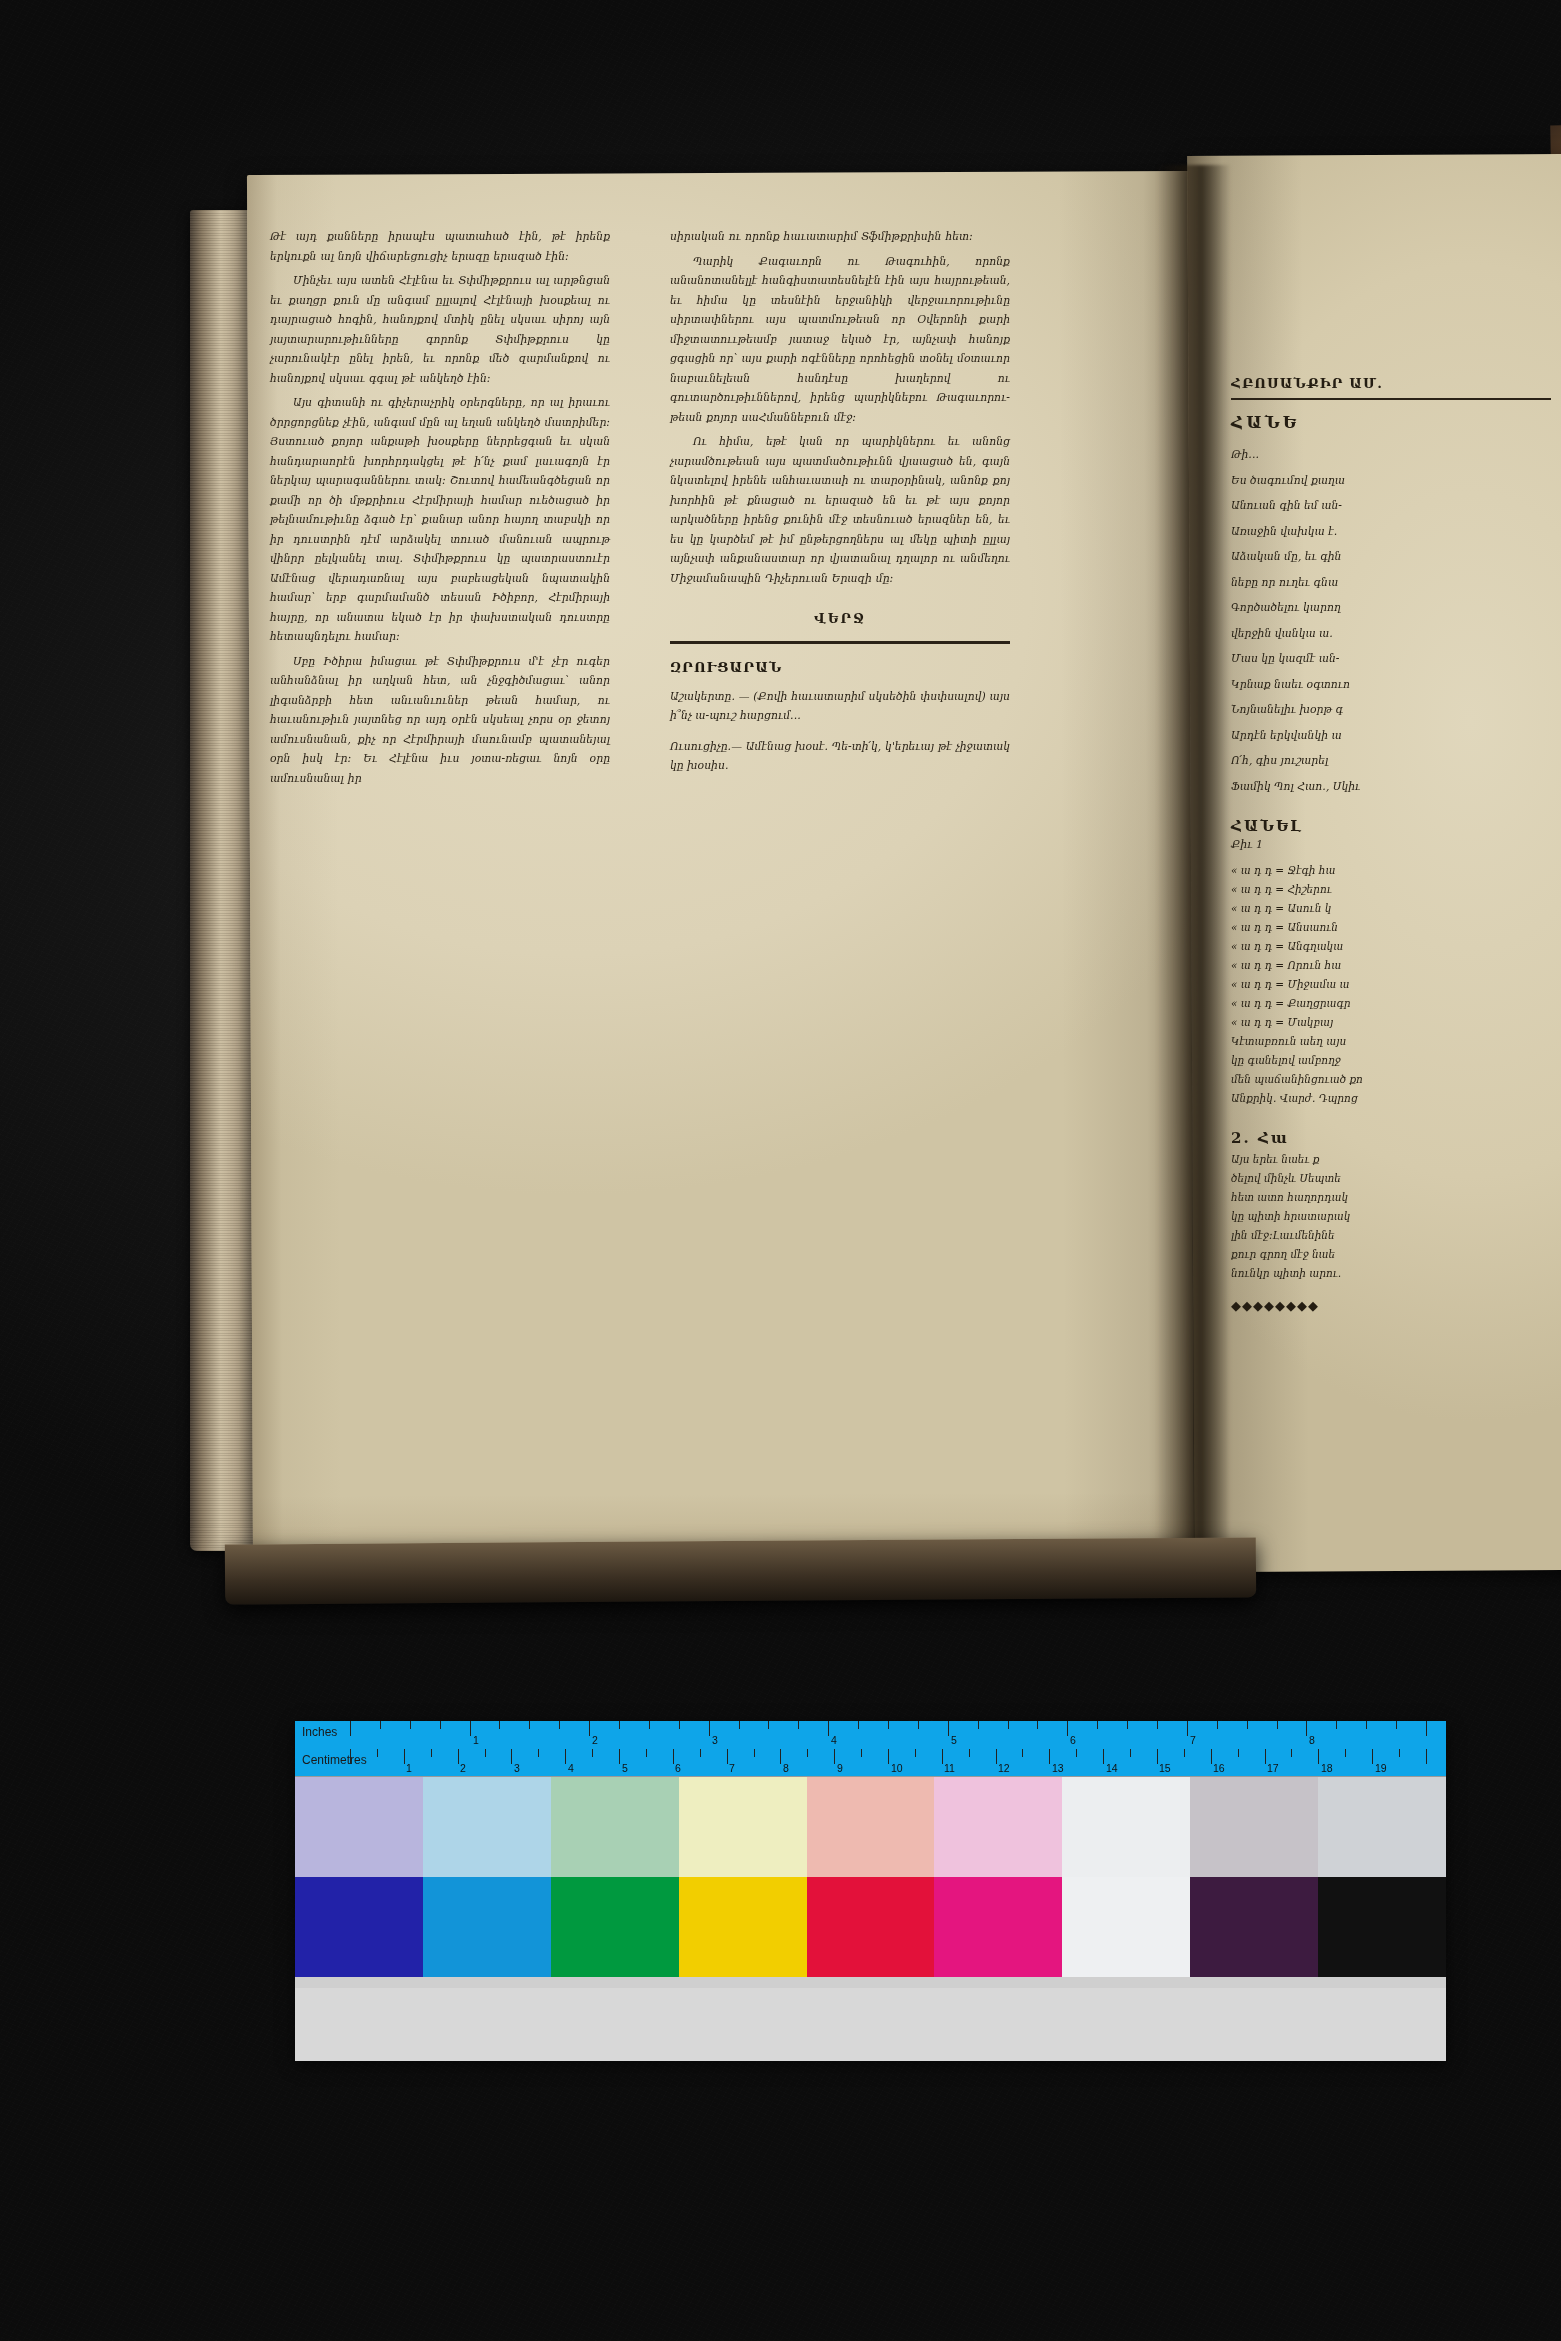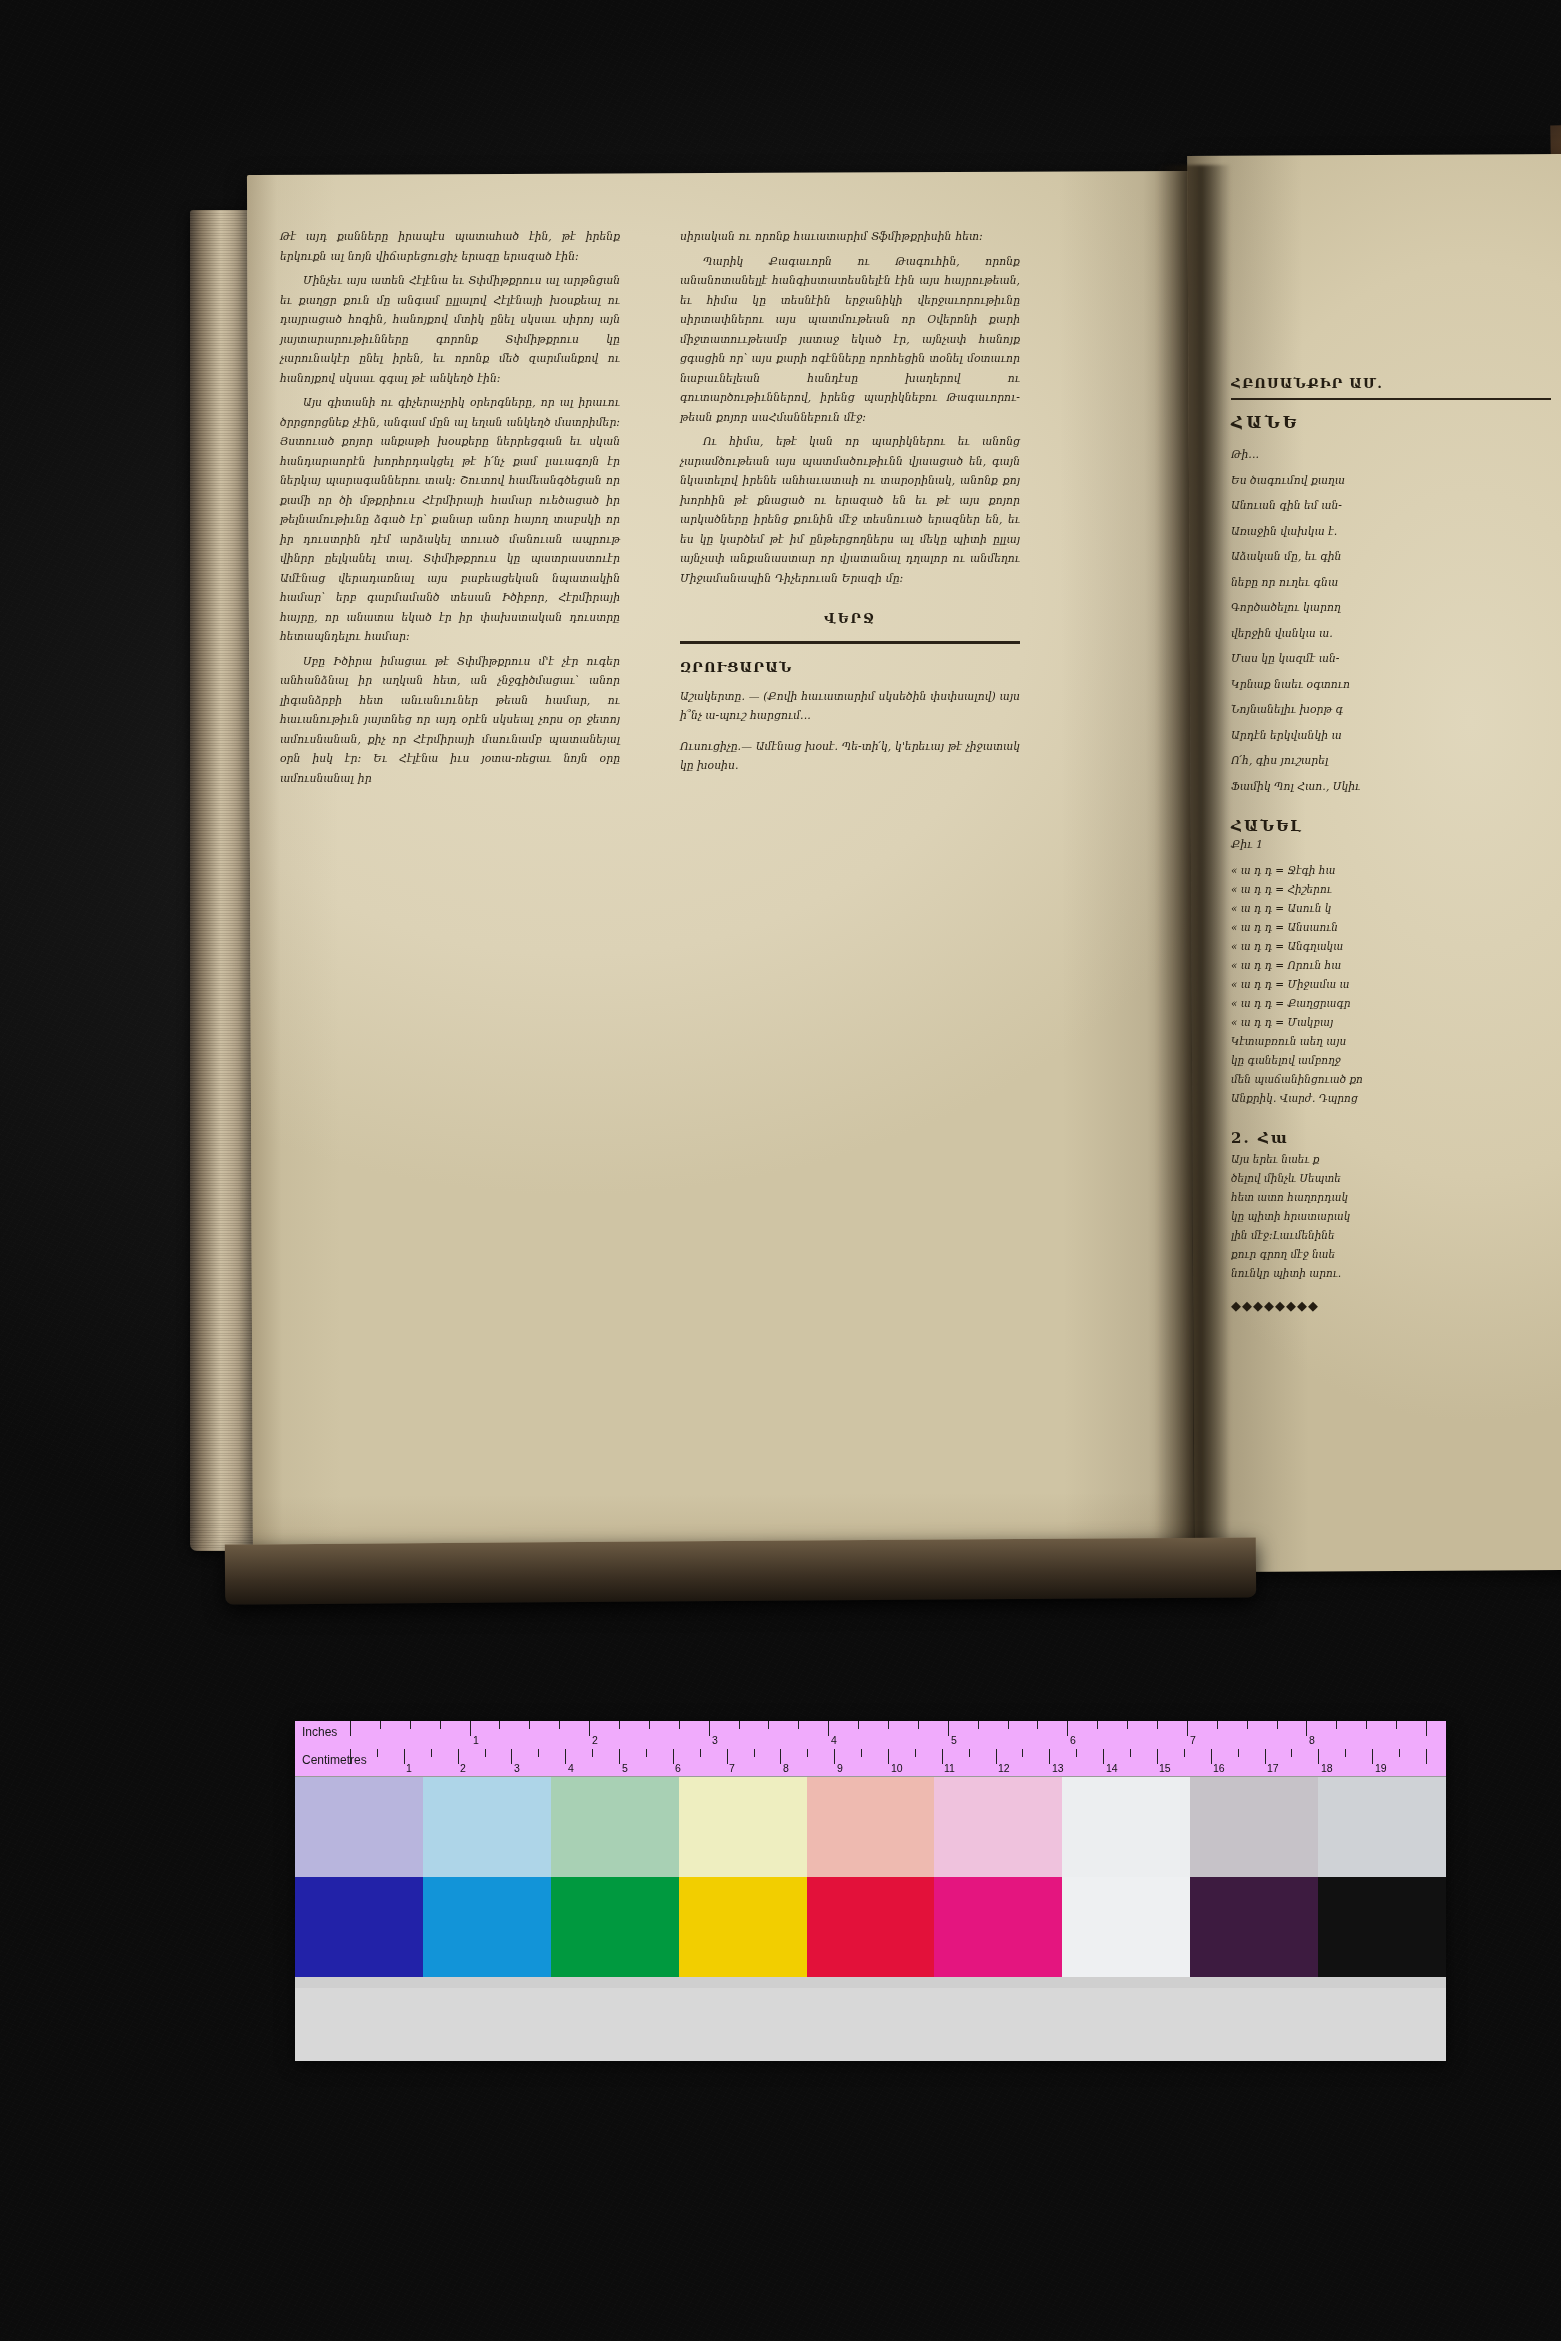--- a/index.html
+++ b/index.html
@@ -137,21 +137,21 @@
     height: 60px;
     background: linear-gradient(180deg,#6b5a43 0%, #3a2f22 60%, #1d1710 100%);
     border-radius: 0 0 8px 8px;
     transform: rotate(-0.4deg);
     box-shadow: 0 7px 20px rgba(0,0,0,.8);
   }
 
   
   .page-content {
     position: absolute;
-    left: 90px;
+    left: 80px;
     top: 80px;
     width: 741px;
     height: 1241px;
     color: #241d12;
   }
   .folio {
     text-align: center;
     font-size: 15px;
     letter-spacing: 1.5px;
     margin-bottom: 22px;
@@ -263,21 +263,21 @@
     left: 295px;
     top: 1721px;
     width: 1151px;
     height: 340px;
     background: #d8d8d8;
     box-shadow: 0 4px 15px rgba(0,0,0,.6);
   }
   .ruler {
     position: relative;
     height: 55px;
-    background: #f0abfc;
+    background: #0ea5e9;
     border-bottom: 1px solid #9a9a9a;
   }
   .ruler-row { position: absolute; left: 0; right: 0; height: 27.5px; }
   .ruler-row.inches { top: 0; }
   .ruler-row.cm { top: 27.5px; }
   .ruler-label {
     position: absolute;
     left: 7px;
     top: 4px;
     font-family: "Liberation Sans", sans-serif;

